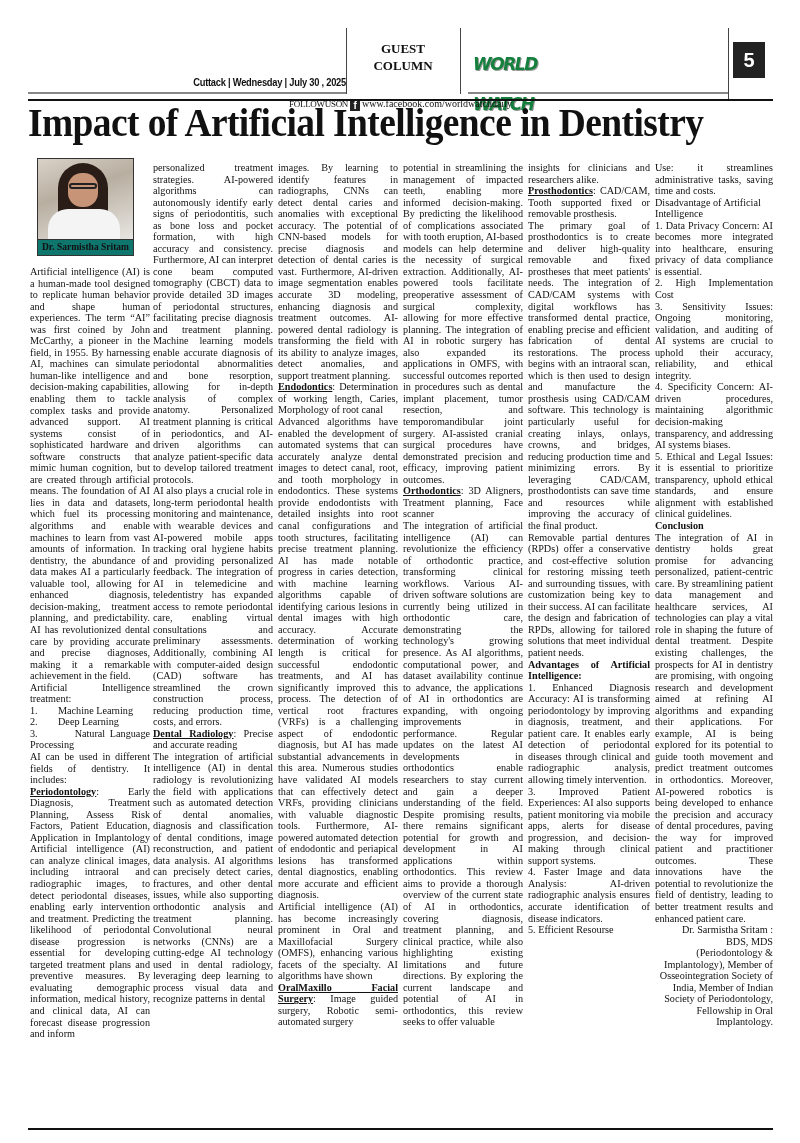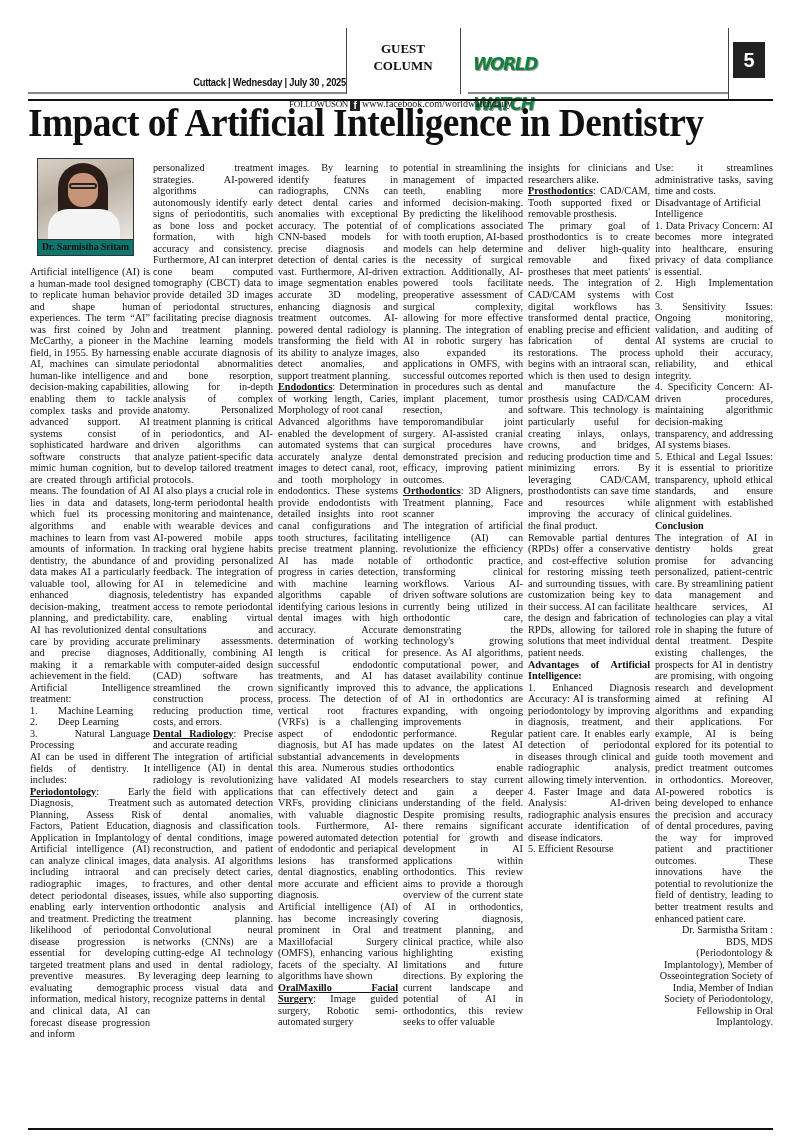--- a/index.html
+++ b/index.html
@@ -128,20 +128,21 @@
   <p>The integration of artificial intelligence (AI) can revolutionize the efficiency of orthodontic practice, transforming clinical workflows. Various AI-driven software solutions are currently being utilized in orthodontic care, demonstrating the technology's growing presence. As AI algorithms, computational power, and dataset availability continue to advance, the applications of AI in orthodontics are expanding, with ongoing improvements in performance. Regular updates on the latest AI developments in orthodontics enable researchers to stay current and gain a deeper understanding of the field. Despite promising results, there remains significant potential for growth and development in AI applications within orthodontics. This review aims to provide a thorough overview of the current state of AI in orthodontics, covering diagnosis, treatment planning, and clinical practice, while also highlighting existing limitations and future directions. By exploring the current landscape and potential of AI in orthodontics, this review seeks to offer valuable</p>
 </div>
 
 <div class="col c5">
   <p>insights for clinicians and researchers alike.</p>
   <p><span class="sub">Prosthodontics</span><span>: CAD/CAM, Tooth supported fixed or removable prosthesis.</span></p>
   <p>The primary goal of prosthodontics is to create and deliver high-quality removable and fixed prostheses that meet patients' needs. The integration of CAD/CAM systems with digital workflows has transformed dental practice, enabling precise and efficient fabrication of dental restorations. The process begins with an intraoral scan, which is then used to design and manufacture the prosthesis using CAD/CAM software. This technology is particularly useful for creating inlays, onlays, crowns, and bridges, reducing production time and minimizing errors. By leveraging CAD/CAM, prosthodontists can save time and resources while improving the accuracy of the final product.</p>
   <p>Removable partial dentures (RPDs) offer a conservative and cost-effective solution for restoring missing teeth and surrounding tissues, with customization being key to their success. AI can facilitate the design and fabrication of RPDs, allowing for tailored solutions that meet individual patient needs.</p>
   <p class="b">Advantages of Artificial Intelligence:</p>
   <p>1.        Enhanced Diagnosis Accuracy: AI is transforming periodontology by improving diagnosis, treatment, and patient care. It enables early detection of periodontal diseases through clinical and radiographic analysis, allowing timely intervention.</p>
+  <p>3.        Improved Patient Experiences: AI also supports patient monitoring via mobile apps, alerts for disease progression, and decision-making through clinical support systems.</p>
   <p>4.        Faster Image and data Analysis: AI-driven radiographic analysis ensures accurate identification of disease indicators.</p>
   <p>5.        Efficient Resourse</p>
 </div>
 
 <div class="col c6">
   <p>Use: it streamlines administrative tasks, saving time and costs.</p>
   <p style="text-align:left">Disadvantage of Artificial Intelligence</p>
   <p>1.        Data Privacy Concern: AI becomes more integrated into healthcare, ensuring privacy of data compliance is essential.</p>
   <p>2.        High Implementation Cost</p>
   <p>3.        Sensitivity Issues: Ongoing monitoring, validation, and auditing of AI systems are crucial to uphold their accuracy, reliability, and ethical integrity.</p>

